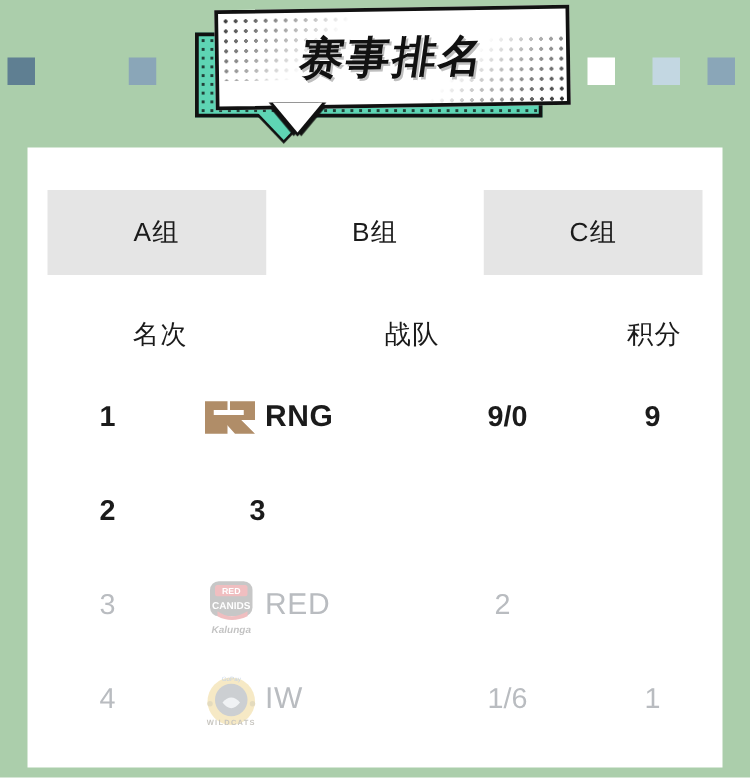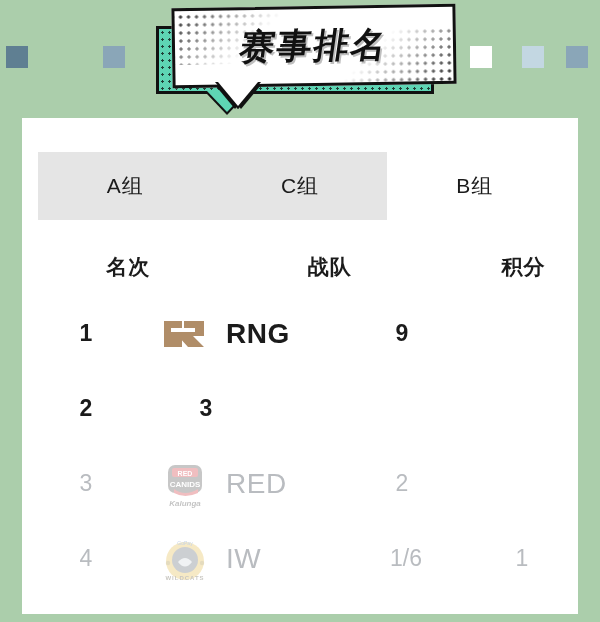--- a/index.html
+++ b/index.html
@@ -172,21 +172,21 @@
   .trow {
     height: 75px;
   }
   .c-rank   { width: 128px; text-align: center; }
   .c-team   { width: 196px; }
   .c-wl     { width: 120px; text-align: center; }
   .c-pts    { width: 112px; text-align: center; }
 
   .thead .c-rank, .thead .c-team, .thead .c-wl, .thead .c-pts {
     font-size: 21px;
-    font-weight: bold;
+    font-weight: normal;
     color: #1b1b1b;
     letter-spacing: 1px;
     padding-left: 44px;
   }
   .thead .c-team { text-align: center; }
 
   .trow .c-rank, .trow .c-wl, .trow .c-pts {
     font-size: 23px;
     font-weight: bold;
     color: #1b1b1b;
@@ -200,22 +200,21 @@
   }
   .team-logo {
     width: 54px;
     height: 54px;
     flex: 0 0 54px;
     display: flex;
     align-items: center;
     justify-content: center;
   }
   .team-name {
-    margin-left: 14px;
-    font-size: 28px;
+    font-size: 24px;
     font-weight: bold;
     color: #1b1b1b;
     letter-spacing: .5px;
   }
   .trow.dim .c-rank,
   .trow.dim .c-wl,
   .trow.dim .c-pts,
   .trow.dim .team-name {
     color: #b9bcc0;
     font-weight: normal;
@@ -247,25 +246,25 @@
   </div>
   <div class="banner-tip"></div>
 </div>
 
 <div class="card">
 
   <div class="tabs">
     <div class="tab">
       <span>A组</span>
     </div>
+    <div class="tab active">
+      <span>B组</span>
+    </div>
     <div class="tab">
       <span>C组</span>
-    </div>
-    <div class="tab active">
-      <span>B组</span>
     </div>
   </div>
 
   <div class="table">
 
     <div class="thead">
       <div class="c-rank">名次</div>
       <div class="c-team">战队</div>
       <div class="c-pts">积分</div>
     </div>
@@ -274,20 +273,21 @@
       <div class="c-rank">1</div>
       <div class="c-team">
         <span class="team-logo">
           <svg width="46" height="34" viewBox="0 0 46 34" aria-hidden="true">
             <path d="M2 4 H20 V11 H9 V15 H20 V30 H2 Z" fill="#b08d68"></path>
             <path d="M22 4 H42 V19 H31 L42 30 H26 L17 20 V15 H33 V11 H22 Z" fill="#b08d68"></path>
           </svg>
         </span>
         <span class="team-name">RNG</span>
       </div>
+      <div class="c-wl">9/0</div>
       <div class="c-pts">9</div>
     </div>
 
     <div class="trow">
       <div class="c-rank">2</div>
       <div class="c-pts">3</div>
     </div>
 
     <div class="trow dim">
       <div class="c-rank">3</div>

